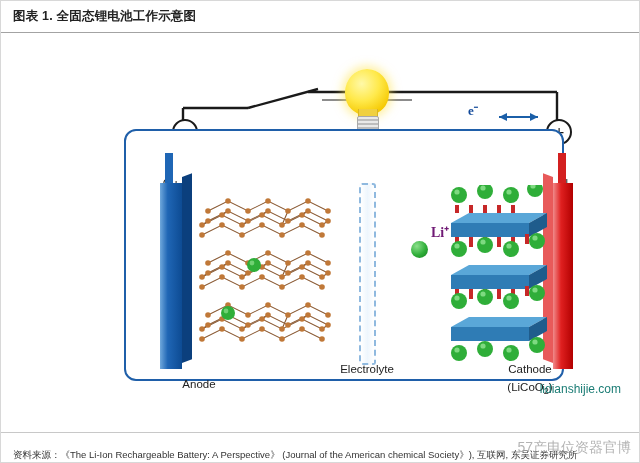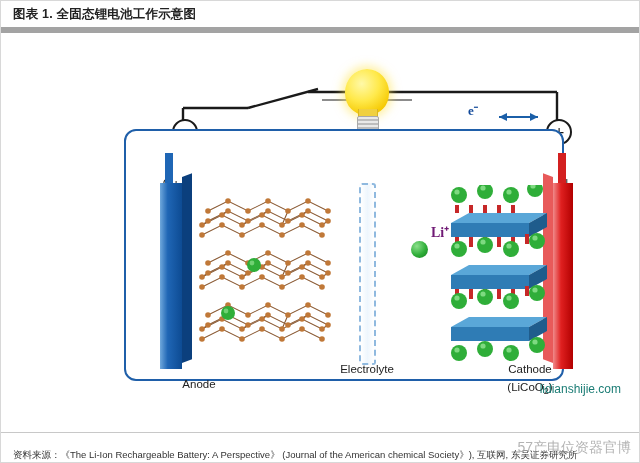--- a/index.html
+++ b/index.html
@@ -14,21 +14,21 @@
     width:640px;height:463px;
     box-sizing:border-box;
     border:1px solid #d8d8d8;
     background:#fff;
   }
   
   .fig-title{
     position:absolute;
     left:0;top:0;
     width:638px;height:32px;
-    border-bottom:6px solid #a3a3a3;
+    border-bottom:1px solid #a3a3a3;
     box-sizing:border-box;
     display:flex;align-items:center;
   }
   .fig-title .txt{
     font-size:12.5px;font-weight:bold;color:#222;
     margin-left:12px;letter-spacing:.2px;
   }
   
   .fig-src{
     position:absolute;

